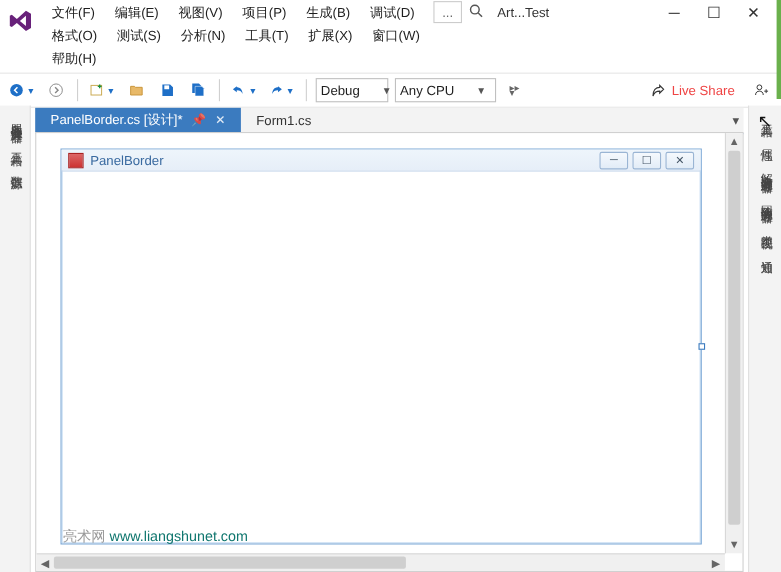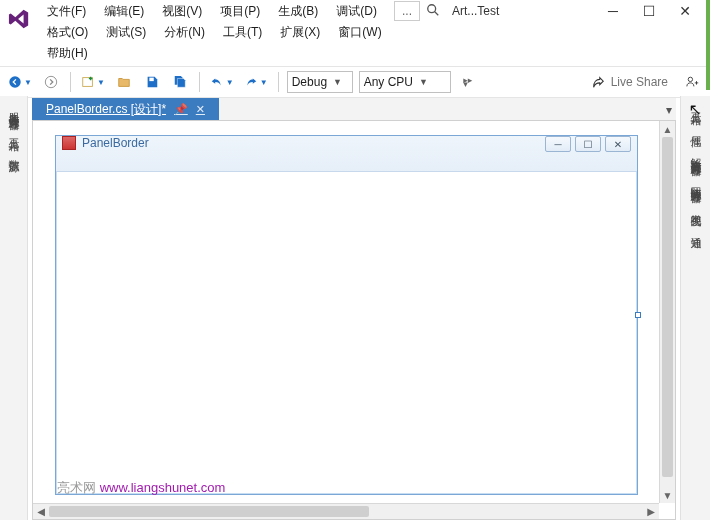--- a/index.html
+++ b/index.html
@@ -7,42 +7,42 @@
 .menubar { display: flex; flex-wrap: wrap; padding: 0 4px 2px 38px; gap: 0; align-items: center; min-height: 44px; position: relative; }
 .vs-logo { position: absolute; left: 8px; top: 8px; }
 .menubar .item { padding: 2px 9px; cursor: default; font-size: 12px; }
 .search-box { width: 26px; height: 20px; border: 1px solid #ccc; margin-left: 8px; display: flex; align-items: center; justify-content: center; color: #666; }
 .proj-label { margin-left: 12px; font-weight: 400; color: #333; }
 .win-controls { margin-left: auto; display: flex; gap: 6px; padding-right: 6px; }
 .win-controls span { width: 30px; height: 22px; display: flex; align-items: center; justify-content: center; font-size: 14px; color: #333; }
 .toolbar { height: 32px; border-top: 1px solid #e5e5e5; border-bottom: 1px solid #e5e5e5; display: flex; align-items: center; padding: 0 6px; gap: 6px; background: #fff; }
 .tbtn { height: 22px; min-width: 22px; display: flex; align-items: center; justify-content: center; color: #1e6fc7; padding: 0 2px; }
 .vsep { width: 1px; height: 20px; background: #d0d0d0; margin: 0 2px; }
-.combo { height: 22px; border: 1px solid #c0c0c0; background: #fff; display: flex; align-items: center; padding: 0 4px; font-size: 12px; gap: 6px; }
+.combo { height: 22px; border: 1px solid #c0c0c0; background: #fff; display: flex; align-items: center; padding: 0 4px; font-size: 12px; gap: 20px; }
 .combo .caret { font-size: 9px; color: #555; }
-.live-share { margin-left: auto; display: flex; align-items: flex-end; gap: 6px; color: #737373; padding: 0 8px; }
+.live-share { margin-left: auto; display: flex; align-items: flex-end; gap: 6px; color: #ef4444; padding: 0 8px; }
 .tabbar { height: 24px; background: #f3f3f3; display: flex; align-items: stretch; border-bottom: 1px solid #3b7bbf; margin-left: 32px; margin-right: 34px; position: relative; }
 .tab { padding: 0 14px; display: flex; align-items: center; gap: 8px; font-size: 12px; color: #333; cursor: default; }
-.tab.active { background: #3b7bbf; color: #fff; text-decoration: underline; }
+.tab.active { background: #3b7bbf; color: #fff; }
 .tab .x { font-size: 11px; opacity: .85; }
 .tab-strip-right { margin-left: auto; display: flex; align-items: center; padding-right: 4px; color: #555; gap: 4px; }
 .leftdock { position: absolute; left: 0; top: 96px; width: 28px; bottom: 0; background: #f3f3f3; border-right: 1px solid #e0e0e0; display: flex; flex-direction: column; align-items: center; padding-top: 4px; gap: 10px; }
 .rightdock { position: absolute; right: 0; top: 96px; width: 30px; bottom: 0; background: #f3f3f3; border-left: 1px solid #e0e0e0; display: flex; flex-direction: column; align-items: center; padding-top: 4px; gap: 12px; }
 .vtab { writing-mode: vertical-rl; font-size: 11px; color: #444; padding: 4px 2px; letter-spacing: 1px; }
 .designer { position: absolute; left: 32px; right: 34px; top: 120px; bottom: 0; background: #fff; border: 1px solid #d0d0d0; overflow: hidden; }
 .designer-inner { position: absolute; inset: 0; overflow: auto; }
 .hscroll { position: absolute; left: 0; right: 16px; bottom: 0; height: 16px; background: #f0f0f0; border-top: 1px solid #d8d8d8; }
 .hscroll .track { position: absolute; left: 16px; right: 16px; top: 2px; bottom: 2px; }
 .hscroll .thumb { position: absolute; left: 0; width: 320px; top: 0; bottom: 0; background: #cfcfcf; border-radius: 2px; }
 .hscroll .arrow { position: absolute; top: 0; bottom: 0; width: 16px; display: flex; align-items: center; justify-content: center; color: #666; font-size: 10px; }
 .vscroll { position: absolute; right: 0; top: 0; bottom: 16px; width: 16px; background: #f0f0f0; border-left: 1px solid #d8d8d8; }
 .vscroll .thumb { position: absolute; left: 2px; right: 2px; top: 16px; height: 340px; background: #cfcfcf; border-radius: 2px; }
 .vscroll .arrow { position: absolute; left: 0; right: 0; height: 16px; display: flex; align-items: center; justify-content: center; color: #666; font-size: 10px; }
 .form-window { position: absolute; left: 22px; top: 14px; width: 583px; height: 360px; border: 1px solid #7aa7d6; background: #fff; box-shadow: 0 0 0 1px #c7ddf2 inset; }
-.form-title { height: 36px; background: linear-gradient(#eef5fb,#e6eef8); border-bottom: 1px solid #c7d8ec; display: flex; padding: 0 6px; gap: 6px; }
+.form-title { height: 20px; background: linear-gradient(#eef5fb,#e6eef8); border-bottom: 1px solid #c7d8ec; display: flex; align-items: center; padding: 0 6px; gap: 6px; }
 .form-title .icon { width: 14px; height: 14px; background: linear-gradient(#d66,#c33); border: 1px solid #a22; }
 .form-title .text { color: #3a6aa0; font-size: 12px; }
 .form-title .btns { margin-left: auto; display: flex; gap: 4px; }
 .form-title .btns span { width: 26px; height: 16px; border: 1px solid #9ab5d4; background: linear-gradient(#f5f9fd,#e2ecf7); border-radius: 2px; display: flex; align-items: center; justify-content: center; font-size: 10px; color: #456; }
 .handle { position: absolute; width: 6px; height: 6px; background: #fff; border: 1px solid #3b7bbf; }
 .handle.r { right: -4px; top: 50%; margin-top: -3px; }
 .watermark { position: absolute; left: 24px; bottom: 22px; color: #9a9a9a; font-size: 13px; }
 .right-edge-green { position: absolute; right: 0; top: 0; width: 4px; height: 90px; background: #6ab04c; }
 .cursor { position: absolute; right: 8px; top: 100px; font-size: 16px; color: #111; }
 </style>
@@ -162,20 +162,23 @@
         <path d="M12 7v4M10 9h4" stroke="#333"></path>
       </svg>
     </span>
 </div>
 
 <div class="tabbar">
   <div class="tab active">
       <span>PanelBorder.cs [设计]*</span>
       <span class="x">📌</span>
       <span class="x">✕</span>
+    </div>
+  <div class="tab">
+      <span>Form1.cs</span>
     </div>
   <div class="tab-strip-right">
       <span>▾</span>
     </div>
 </div>
 
 <div class="leftdock">
   <span class="vtab">服务器资源管理器</span>
   <span class="vtab">工具箱</span>
   <span class="vtab">数据源</span>
@@ -200,21 +203,21 @@
         <span class="text">PanelBorder</span>
         <span class="btns">
           <span>─</span>
           <span>☐</span>
           <span>✕</span>
         </span>
       </div>
       <span class="handle r"></span>
     </div>
     <div class="watermark">
-      <span>亮术网</span> <span style="color:#a21caf;">www.liangshunet.com</span>
+      <span>亮术网</span> <span style="color:#0f766e;">www.liangshunet.com</span>
     </div>
   </div>
   <div class="vscroll">
     <span class="arrow" style="top:0;">▲</span>
     <div class="thumb"></div>
     <span class="arrow" style="bottom:0;">▼</span>
   </div>
   <div class="hscroll">
     <span class="arrow" style="left:0;">◀</span>
     <div class="track">

